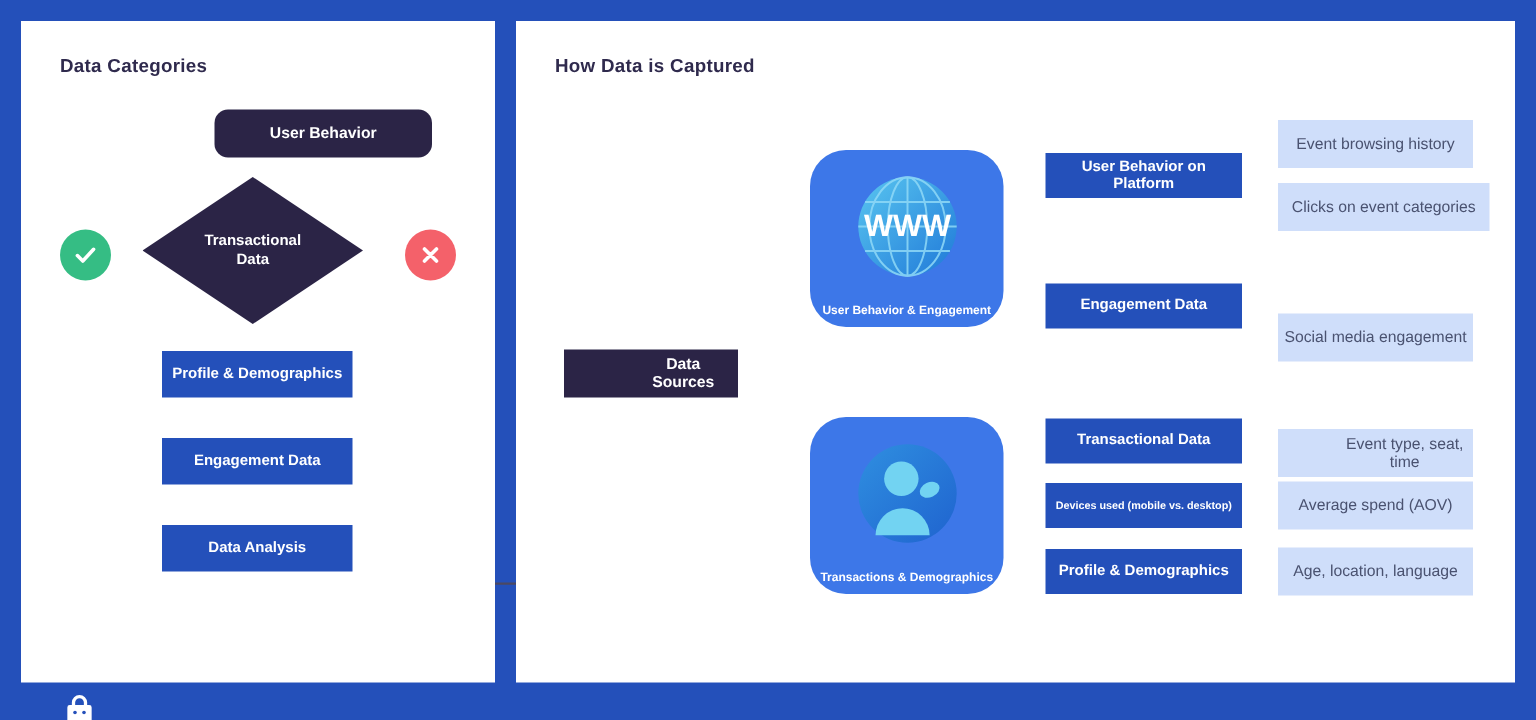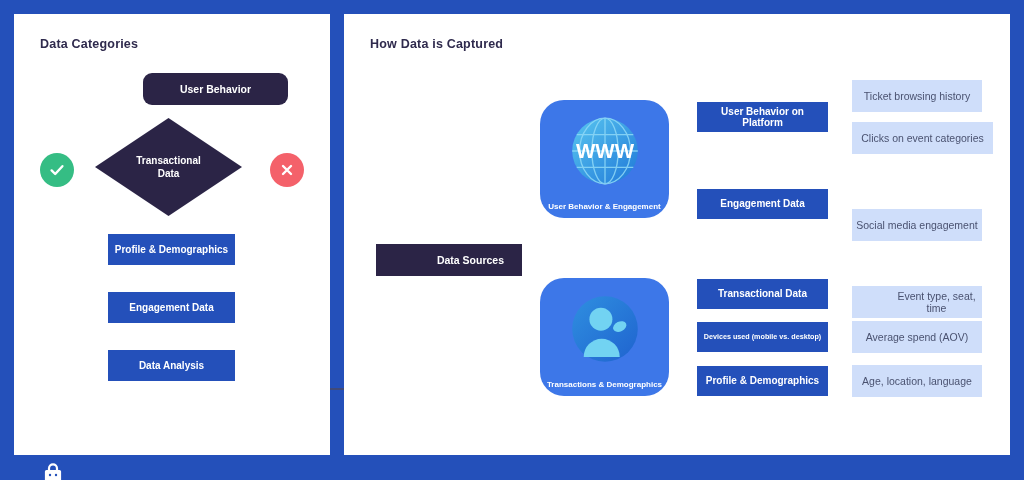--- a/index.html
+++ b/index.html
@@ -193,21 +193,21 @@
   <div class="node node-blue" style="left:108px;top:292px;width:127px;height:31px;">
     <span>Engagement Data</span>
   </div>
   <div class="node node-blue" style="left:108px;top:350px;width:127px;height:31px;">
     <span>Data Analysis</span>
   </div>
 
   <div class="panel" id="panel-right"></div>
   <div class="panel-title" style="left:370px;top:37px;">How Data is Captured</div>
 
-  <div class="node node-dark" style="left:376px;top:244px;width:146px;height:32px;padding-left:43px;">
+  <div class="node node-dark" style="left:376px;top:233px;width:116px;height:32px;padding-left:43px;">
     <span>Data Sources</span>
   </div>
 
   <div class="icard" style="left:540px;top:100px;width:129px;height:118px;">
     <div class="art">
       <svg width="82" height="82" viewBox="0 0 100 100">
         <defs>
           <linearGradient id="gg" x1="0" y1="0" x2="1" y2="1">
             <stop offset="0" stop-color="#59c6f0"></stop>
             <stop offset="1" stop-color="#1f78d8"></stop>
@@ -256,21 +256,21 @@
     <span>Devices used (mobile vs. desktop)</span>
   </div>
   <div class="node node-blue" style="left:697px;top:279px;width:131px;height:30px;">
     <span>Transactional Data</span>
   </div>
   <div class="node node-blue" style="left:697px;top:366px;width:131px;height:30px;">
     <span>Profile &amp; Demographics</span>
   </div>
 
   <div class="node node-lightblue" style="left:852px;top:80px;width:130px;height:32px;">
-    <span>Ticket browsing history</span>
+    <span>Event browsing history</span>
   </div>
   <div class="node node-lightblue" style="left:852px;top:122px;width:141px;height:32px;">
     <span>Clicks on event categories</span>
   </div>
   <div class="node node-lightblue" style="left:852px;top:209px;width:130px;height:32px;">
     <span>Social media engagement</span>
   </div>
 
   <div class="node node-lightblue" style="left:852px;top:286px;width:130px;height:32px;padding-left:39px;">
     <span>Event type, seat, time</span>

